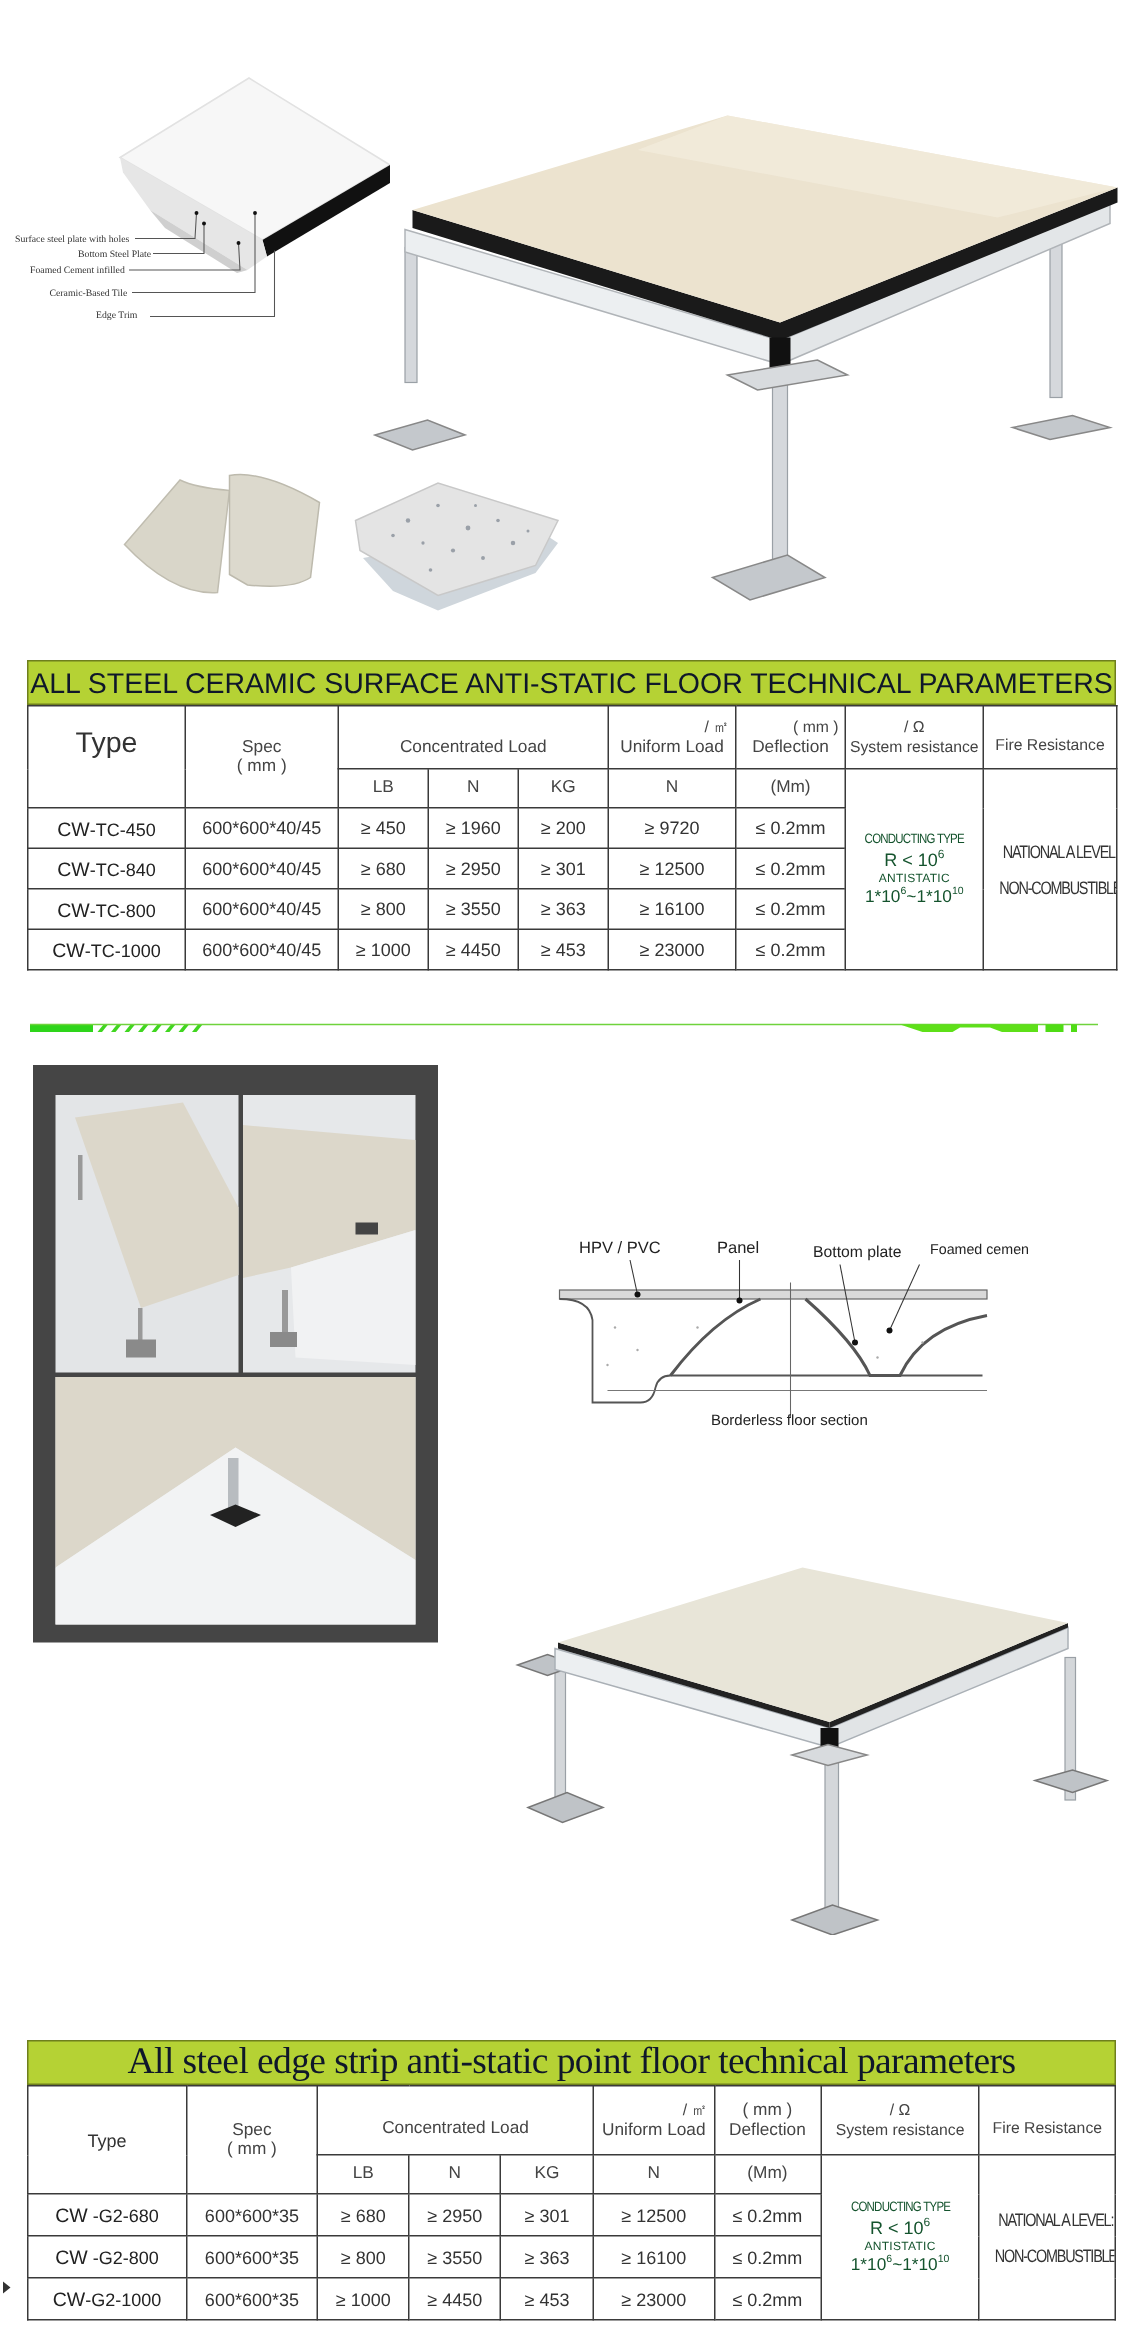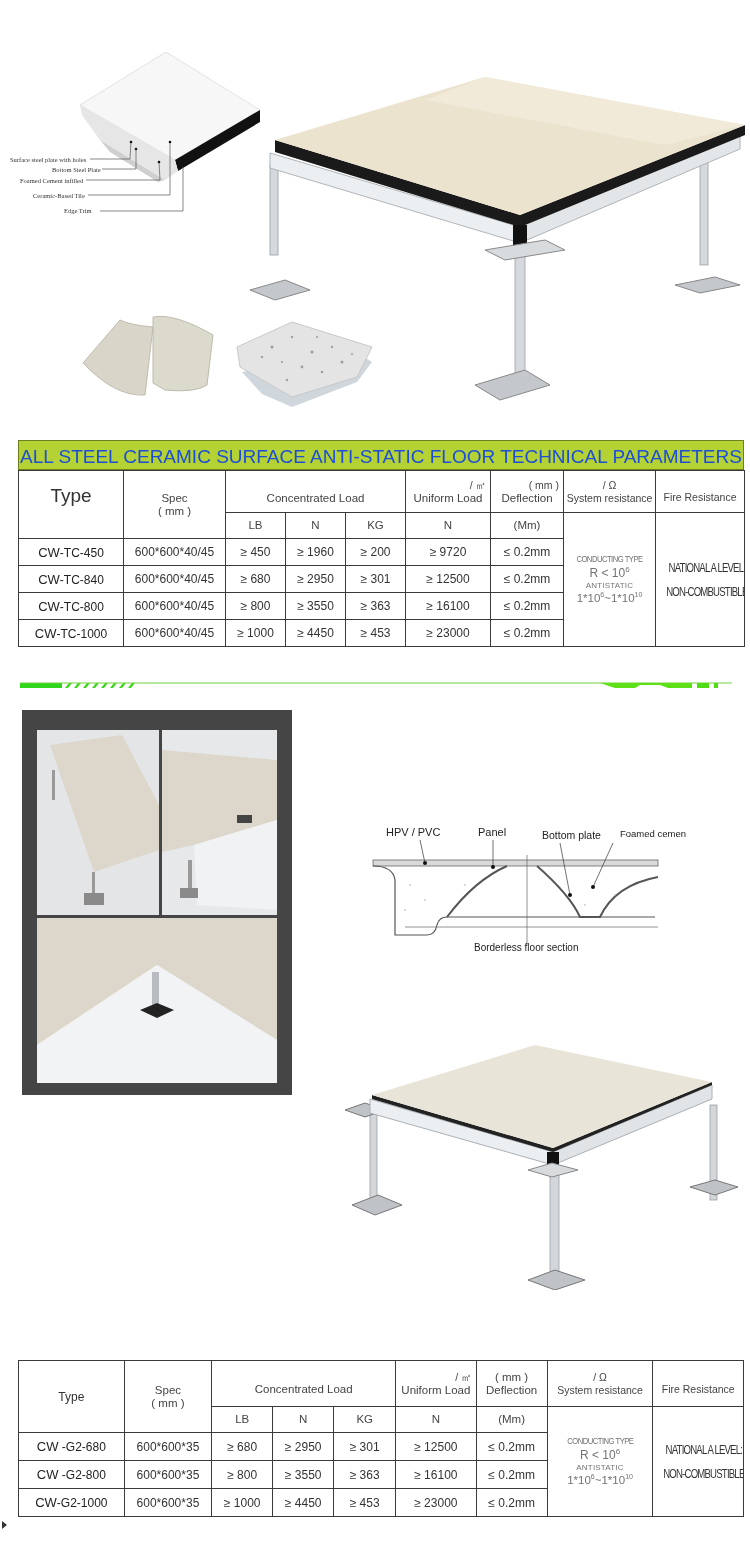--- a/index.html
+++ b/index.html
@@ -14,39 +14,39 @@
   
   .callout { position: absolute; font-family: "Liberation Serif", serif; font-size: 6.5px; color: #333; white-space: nowrap; }
 
   
   .tbl-wrap { position: absolute; left: 18px; width: 726px; }
   .tbl-title {
     background: #b5d234;
     border: 1px solid #6e7f1d;
     height: 30px;
     display: flex; align-items: center; justify-content: center;
-    color: #1d4ed8; white-space: nowrap; overflow: hidden;
+    color: #0f172a; white-space: nowrap; overflow: hidden;
   }
   .tbl-title.t1 { font-family: "Liberation Sans", sans-serif; font-size: 19px; letter-spacing: 0px; padding-top: 3px; }
   .tbl-title.t2 { font-family: "Liberation Serif", serif; font-size: 25px; letter-spacing: -0.4px; }
   table.spec {
     width: 100%; border-collapse: collapse; table-layout: fixed;
     font-family: "Liberation Sans", sans-serif; color: #333;
   }
   table.spec td {
     border: 1.5px solid #3a3a3a; text-align: center; vertical-align: middle;
     font-size: 12px; padding: 0; white-space: nowrap; overflow: hidden;
   }
   table.spec td.hdr { font-size: 11.5px; color: #444; line-height: 13px; }
   table.spec td.hdr .unit { display: block; text-align: right; padding-right: 4px; font-size: 10.5px; }
   table.spec td.type-big { font-size: 19px; color: #333; vertical-align: top; padding-top: 14px; }
   table.spec td.type-sm { font-size: 12px; }
   table.spec td.model { font-size: 12px; color: #222; }
   table.spec td.model b { font-weight: normal; font-size: 13px; }
-  .cond { font-family: "Liberation Sans", sans-serif; line-height: 1.25; color: #737373; }
+  .cond { font-family: "Liberation Sans", sans-serif; line-height: 1.25; color: #14532d; }
   .cond .c1 { font-size: 9px; letter-spacing: -0.6px; transform: scaleX(0.85); display: block; }
   .cond .c2 { font-size: 12px; display: block; }
   .cond .c3 { font-size: 8px; letter-spacing: 0.2px; display: block; }
   .cond .c4 { font-size: 11.5px; display: block; }
   .fire { font-size: 12px; letter-spacing: -1px; line-height: 24px; transform: scaleX(0.8); display: inline-block; color: #333; }
 
   
   .divider { position: absolute; left: 20px; top: 680px; width: 712px; height: 10px; }
 </style>
 </head>
@@ -331,20 +331,21 @@
     <polygon points="213,117 372,50 372,64 213,130" fill="#e1e4e6" stroke="#aab0b6"></polygon>
     <polygon points="32,60 213,113 213,117 32,64" fill="#222"></polygon>
     <polygon points="213,113 372,47 372,50 213,117" fill="#222"></polygon>
     <polygon points="32,60 195,10 372,47 213,113" fill="#e8e5d8"></polygon>
     <rect x="207" y="117" width="12" height="18" fill="#111"></rect>
     <polygon points="188,135 212,128 238,135 212,142" fill="#d8dbde" stroke="#888"></polygon>
   </svg>
 </div>
 
 <div class="tbl-wrap" style="top:1360px;">
+  <div class="tbl-title t2">All steel edge strip anti-static point floor technical parameters</div>
   <table class="spec">
     <colgroup>
       <col style="width:104px">
         <col style="width:86px">
         <col style="width:60px">
         <col style="width:60px">
         <col style="width:61px">
       <col style="width:79px">
         <col style="width:70px">
         <col style="width:104px">

